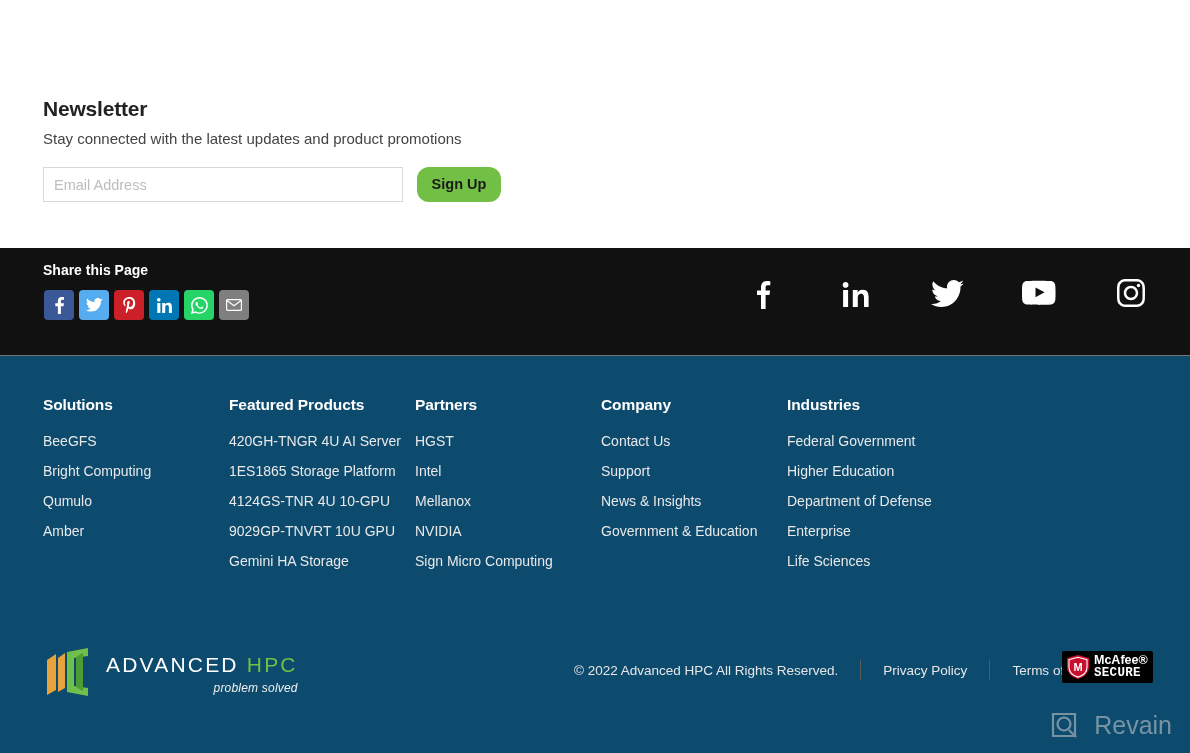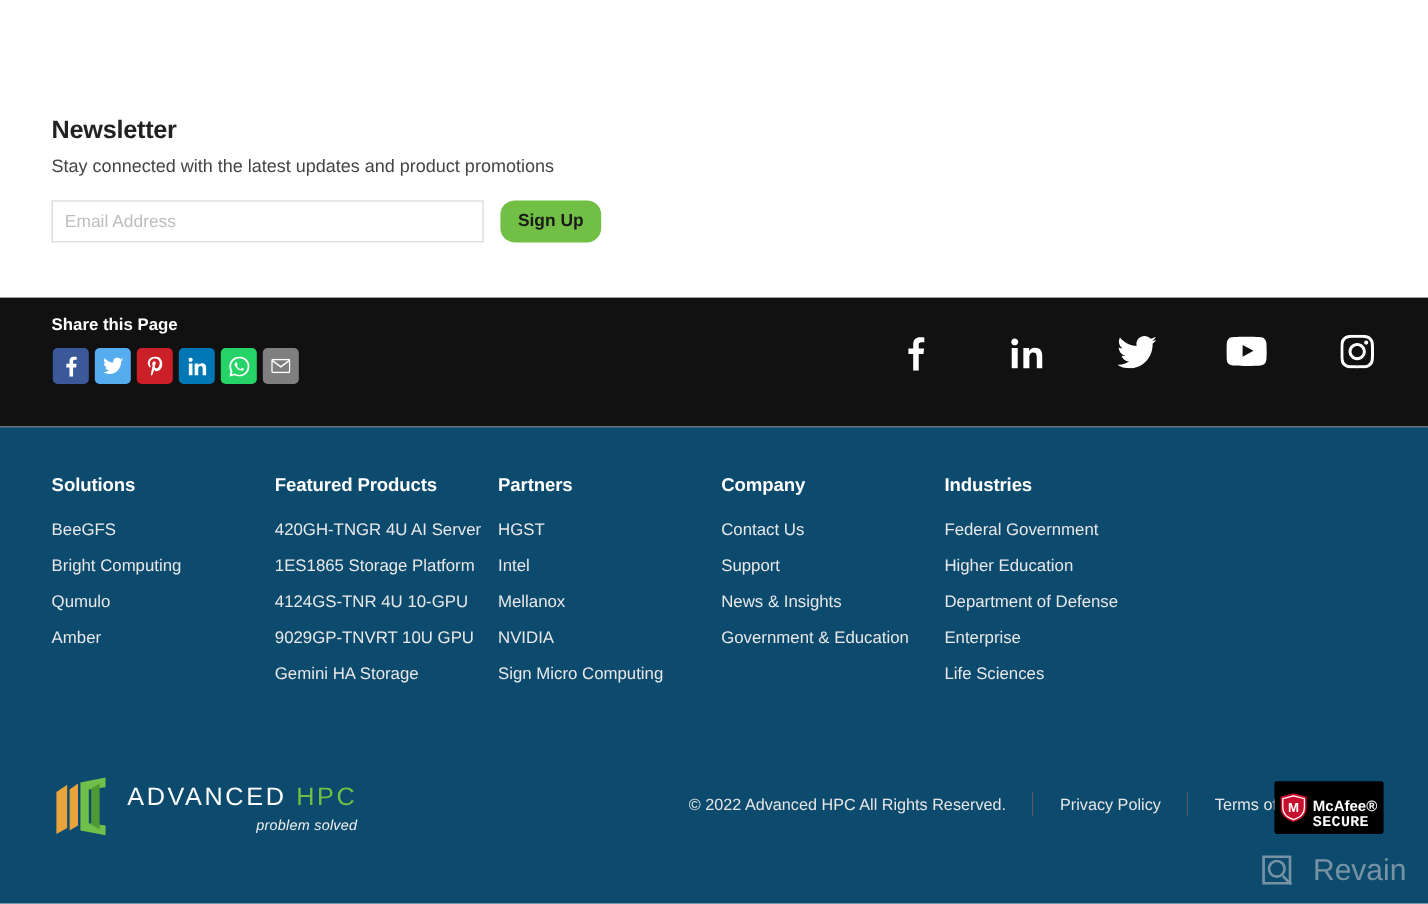--- a/index.html
+++ b/index.html
@@ -235,21 +235,21 @@
     background: #000000;
     padding: 3px 5px;
     border-radius: 2px;
     cursor: pointer;
   }
   .mcafee-shield { margin-right: 5px; }
   .mcafee-txt {
     line-height: 1.05;
     color: #ffffff;
   }
-  .mcafee-txt .m1 { font-size: 12.5px; font-weight: bold; margin-top: 12px; }
+  .mcafee-txt .m1 { font-size: 12.5px; font-weight: bold; }
   .mcafee-txt .m2 { font-size: 12.5px; font-weight: bold; letter-spacing: 0.3px; font-family: Liberation Mono, monospace; }
 
   
   .revain {
     position: absolute;
     right: 18px;
     bottom: 8px;
     display: flex;
     align-items: flex-start;
     opacity: 0.55;

